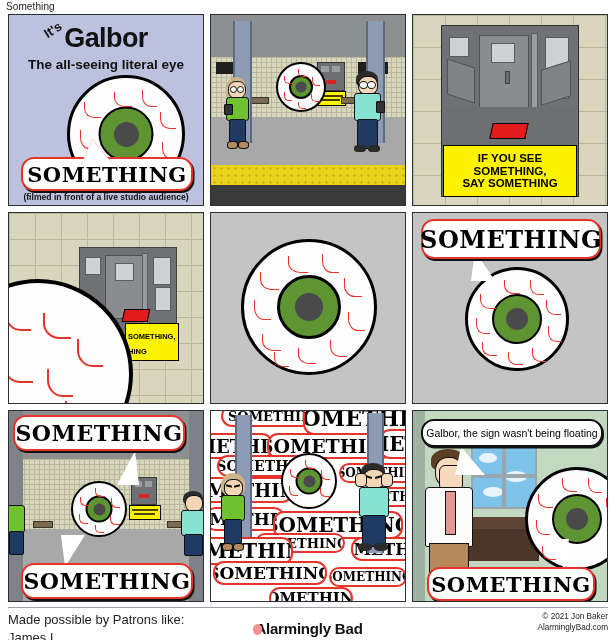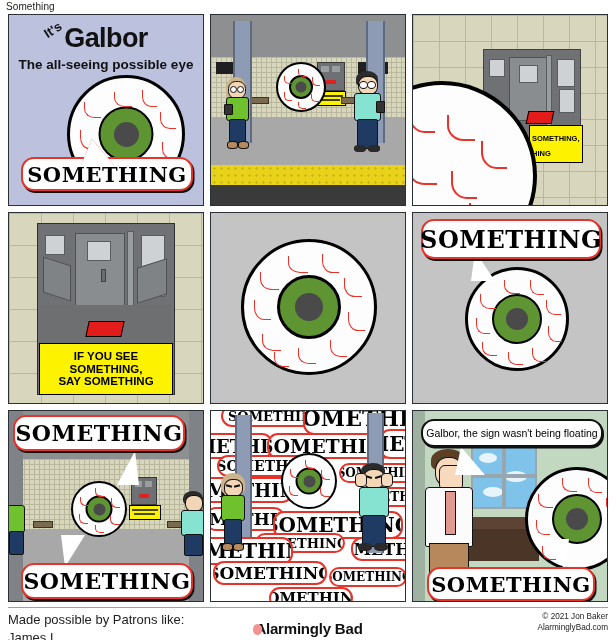--- a/index.html
+++ b/index.html
@@ -95,21 +95,21 @@
 
 <div class="page">
 
   <div class="strip-title">Something</div>
 
   <div class="grid">
 
     <div class="panel p1">
       <div class="its">It's</div>
       <div class="ttl">Galbor</div>
-      <div class="sub">The all-seeing possible eye</div>
+      <div class="sub">The all-seeing literal eye</div>
 
       <div class="eye" style="left:58px;top:60px;width:118px;height:118px;">
         <div class="iris" style="width:55px;height:55px;">
           <div class="pupil" style="width:25px;height:25px;"></div>
         </div>
         <div class="vein" style="left:14px;top:24px;width:16px;height:15px;"></div>
         <div class="vein" style="left:10px;top:52px;width:14px;height:18px;"></div>
         <div class="vein" style="left:20px;top:82px;width:15px;height:14px;"></div>
         <div class="vein" style="left:44px;top:14px;width:17px;height:14px;"></div>
         <div class="vein" style="left:72px;top:12px;width:14px;height:16px;"></div>
@@ -117,20 +117,21 @@
         <div class="vein" style="left:92px;top:64px;width:14px;height:16px;"></div>
         <div class="vein" style="left:74px;top:88px;width:14px;height:14px;"></div>
         <div class="vein" style="left:46px;top:94px;width:15px;height:13px;"></div>
       </div>
 
       <div class="bubble goth" style="left:12px;top:142px;width:172px;height:34px;font-size:21px;">
         <span>SOMETHING</span>
       </div>
       <div style="position:absolute;left:72px;top:124px;width:0;height:0;border-left:11px solid transparent;border-right:22px solid transparent;border-bottom:26px solid #fff;filter:drop-shadow(0 0 0 #e8332a);"></div>
 
+      <div class="cap">(filmed in front of a live studio audience)</div>
     </div>
 
     <div class="panel" style="background:#b8b8b8;">
       <div class="wallTop" style="height:42px;"></div>
       <div class="tile" style="top:42px;height:60px;"></div>
       <div class="platform" style="top:102px;height:62px;background:#a8a8a8;"></div>
       <div class="yellowstrip" style="top:150px;height:20px;"></div>
       <div class="track" style="top:170px;bottom:0;"></div>
 
       <div class="light" style="left:11px;top:50px;width:6px;height:6px;background:#e22;border:1px solid #000;"></div>
@@ -182,50 +183,20 @@
       <div class="person" style="left:140px;top:56px;width:34px;height:82px;">
         <div class="hair" style="left:5px;top:0;width:22px;height:16px;background:#2b2b2b;"></div>
         <div class="head" style="left:7px;top:5px;width:18px;height:17px;background:#f3d6b6;border:1px solid #111;"></div>
         <div style="position:absolute;left:8px;top:10px;width:7px;height:6px;background:#fff;border:1px solid #111;border-radius:50%;"></div>
         <div style="position:absolute;left:16px;top:10px;width:7px;height:6px;background:#fff;border:1px solid #111;border-radius:50%;"></div>
         <div class="body" style="left:3px;top:22px;width:25px;height:26px;background:#86e3d2;border:1px solid #111;"></div>
         <div class="legs" style="left:6px;top:48px;width:19px;height:28px;border:1px solid #111;"></div>
         <div class="shoe" style="left:3px;top:74px;width:12px;height:7px;"></div>
         <div class="shoe" style="left:17px;top:74px;width:12px;height:7px;"></div>
         <div class="phone" style="left:25px;top:30px;width:7px;height:10px;border:1px solid #111;"></div>
-      </div>
-    </div>
-
-    <div class="panel" style="background:#d8d6bd;">
-      <div class="tile" style="top:0;bottom:0;background-size:26px 26px;"></div>
-
-      <div class="carbg" style="left:70px;top:34px;width:96px;height:112px;background:#6f7174;border:1px solid #3f4144;"></div>
-      <div class="cardoor" style="left:96px;top:42px;width:36px;height:62px;"></div>
-      <div class="carwin" style="left:106px;top:50px;width:17px;height:16px;"></div>
-      <div class="carwin" style="left:76px;top:44px;width:14px;height:16px;"></div>
-      <div class="carwin" style="left:144px;top:44px;width:16px;height:26px;"></div>
-      <div class="carwin" style="left:146px;top:74px;width:14px;height:22px;"></div>
-      <div style="position:absolute;left:133px;top:40px;width:4px;height:86px;background:#9a9da0;border:1px solid #5a5d60;"></div>
-      <div class="book" style="left:114px;top:96px;width:24px;height:11px;"></div>
-
-      <div class="bigsign" style="left:116px;top:110px;width:50px;height:36px;font-size:7.5px;align-items:flex-start;padding-left:2px;">
-        <span style="margin-top:5px;">SOMETHING,</span>
-        <span style="margin-top:6px;">HING</span>
-      </div>
-
-      <div class="eye" style="left:-66px;top:66px;width:190px;height:190px;border-width:4px;">
-
-        <div class="vein" style="left:58px;top:20px;width:24px;height:26px;border-width:2.6px;"></div>
-        <div class="vein" style="left:96px;top:30px;width:26px;height:24px;border-width:2.6px;"></div>
-        <div class="vein" style="left:130px;top:56px;width:24px;height:26px;border-width:2.6px;"></div>
-
-        <div class="vein" style="left:56px;top:72px;width:28px;height:26px;border-width:2.6px;"></div>
-        <div class="vein" style="left:100px;top:86px;width:24px;height:26px;border-width:2.6px;"></div>
-
-        <div class="vein" style="left:118px;top:118px;width:24px;height:24px;border-width:2.6px;"></div>
       </div>
     </div>
 
     <div class="panel" style="background:#d8d6bd;">
       <div class="tile" style="top:0;bottom:0;background-size:32px 32px;"></div>
 
       <div class="carbg" style="left:28px;top:10px;width:136px;height:170px;background:#6f7174;border:1.5px solid #2e3032;"></div>
       <div class="cardoor" style="left:66px;top:20px;width:48px;height:72px;"></div>
       <div class="carwin" style="left:78px;top:28px;width:22px;height:18px;"></div>
       <div style="position:absolute;left:92px;top:56px;width:3px;height:11px;background:#6a6d70;border:1px solid #3f4245;"></div>
@@ -237,20 +208,50 @@
       <div style="position:absolute;left:128px;top:50px;width:28px;height:34px;background:#808386;border:1px solid #4e5154;transform:skewY(-18deg);"></div>
       <div class="floor" style="left:30px;top:92px;width:132px;height:38px;"></div>
       <div class="book" style="left:78px;top:108px;width:34px;height:14px;"></div>
 
       <div class="bigsign" style="left:30px;top:130px;width:132px;height:50px;font-size:11.5px;">
         <span>IF YOU SEE SOMETHING,</span>
         <span>SAY SOMETHING</span>
       </div>
     </div>
 
+    <div class="panel" style="background:#d8d6bd;">
+      <div class="tile" style="top:0;bottom:0;background-size:26px 26px;"></div>
+
+      <div class="carbg" style="left:70px;top:34px;width:96px;height:112px;background:#6f7174;border:1px solid #3f4144;"></div>
+      <div class="cardoor" style="left:96px;top:42px;width:36px;height:62px;"></div>
+      <div class="carwin" style="left:106px;top:50px;width:17px;height:16px;"></div>
+      <div class="carwin" style="left:76px;top:44px;width:14px;height:16px;"></div>
+      <div class="carwin" style="left:144px;top:44px;width:16px;height:26px;"></div>
+      <div class="carwin" style="left:146px;top:74px;width:14px;height:22px;"></div>
+      <div style="position:absolute;left:133px;top:40px;width:4px;height:86px;background:#9a9da0;border:1px solid #5a5d60;"></div>
+      <div class="book" style="left:114px;top:96px;width:24px;height:11px;"></div>
+
+      <div class="bigsign" style="left:116px;top:110px;width:50px;height:36px;font-size:7.5px;align-items:flex-start;padding-left:2px;">
+        <span style="margin-top:5px;">SOMETHING,</span>
+        <span style="margin-top:6px;">HING</span>
+      </div>
+
+      <div class="eye" style="left:-66px;top:66px;width:190px;height:190px;border-width:4px;">
+
+        <div class="vein" style="left:58px;top:20px;width:24px;height:26px;border-width:2.6px;"></div>
+        <div class="vein" style="left:96px;top:30px;width:26px;height:24px;border-width:2.6px;"></div>
+        <div class="vein" style="left:130px;top:56px;width:24px;height:26px;border-width:2.6px;"></div>
+
+        <div class="vein" style="left:56px;top:72px;width:28px;height:26px;border-width:2.6px;"></div>
+        <div class="vein" style="left:100px;top:86px;width:24px;height:26px;border-width:2.6px;"></div>
+
+        <div class="vein" style="left:118px;top:118px;width:24px;height:24px;border-width:2.6px;"></div>
+      </div>
+    </div>
+
     <div class="panel" style="background:#c4c4c4;">
       <div class="eye" style="left:30px;top:26px;width:136px;height:136px;border-width:3.5px;">
         <div class="iris" style="width:64px;height:64px;border-width:3px;">
           <div class="pupil" style="width:28px;height:28px;"></div>
         </div>
         <div class="vein" style="left:16px;top:30px;width:18px;height:17px;"></div>
         <div class="vein" style="left:10px;top:58px;width:16px;height:19px;"></div>
         <div class="vein" style="left:18px;top:92px;width:18px;height:16px;"></div>
         <div class="vein" style="left:44px;top:14px;width:19px;height:16px;"></div>
         <div class="vein" style="left:78px;top:12px;width:16px;height:18px;"></div>

